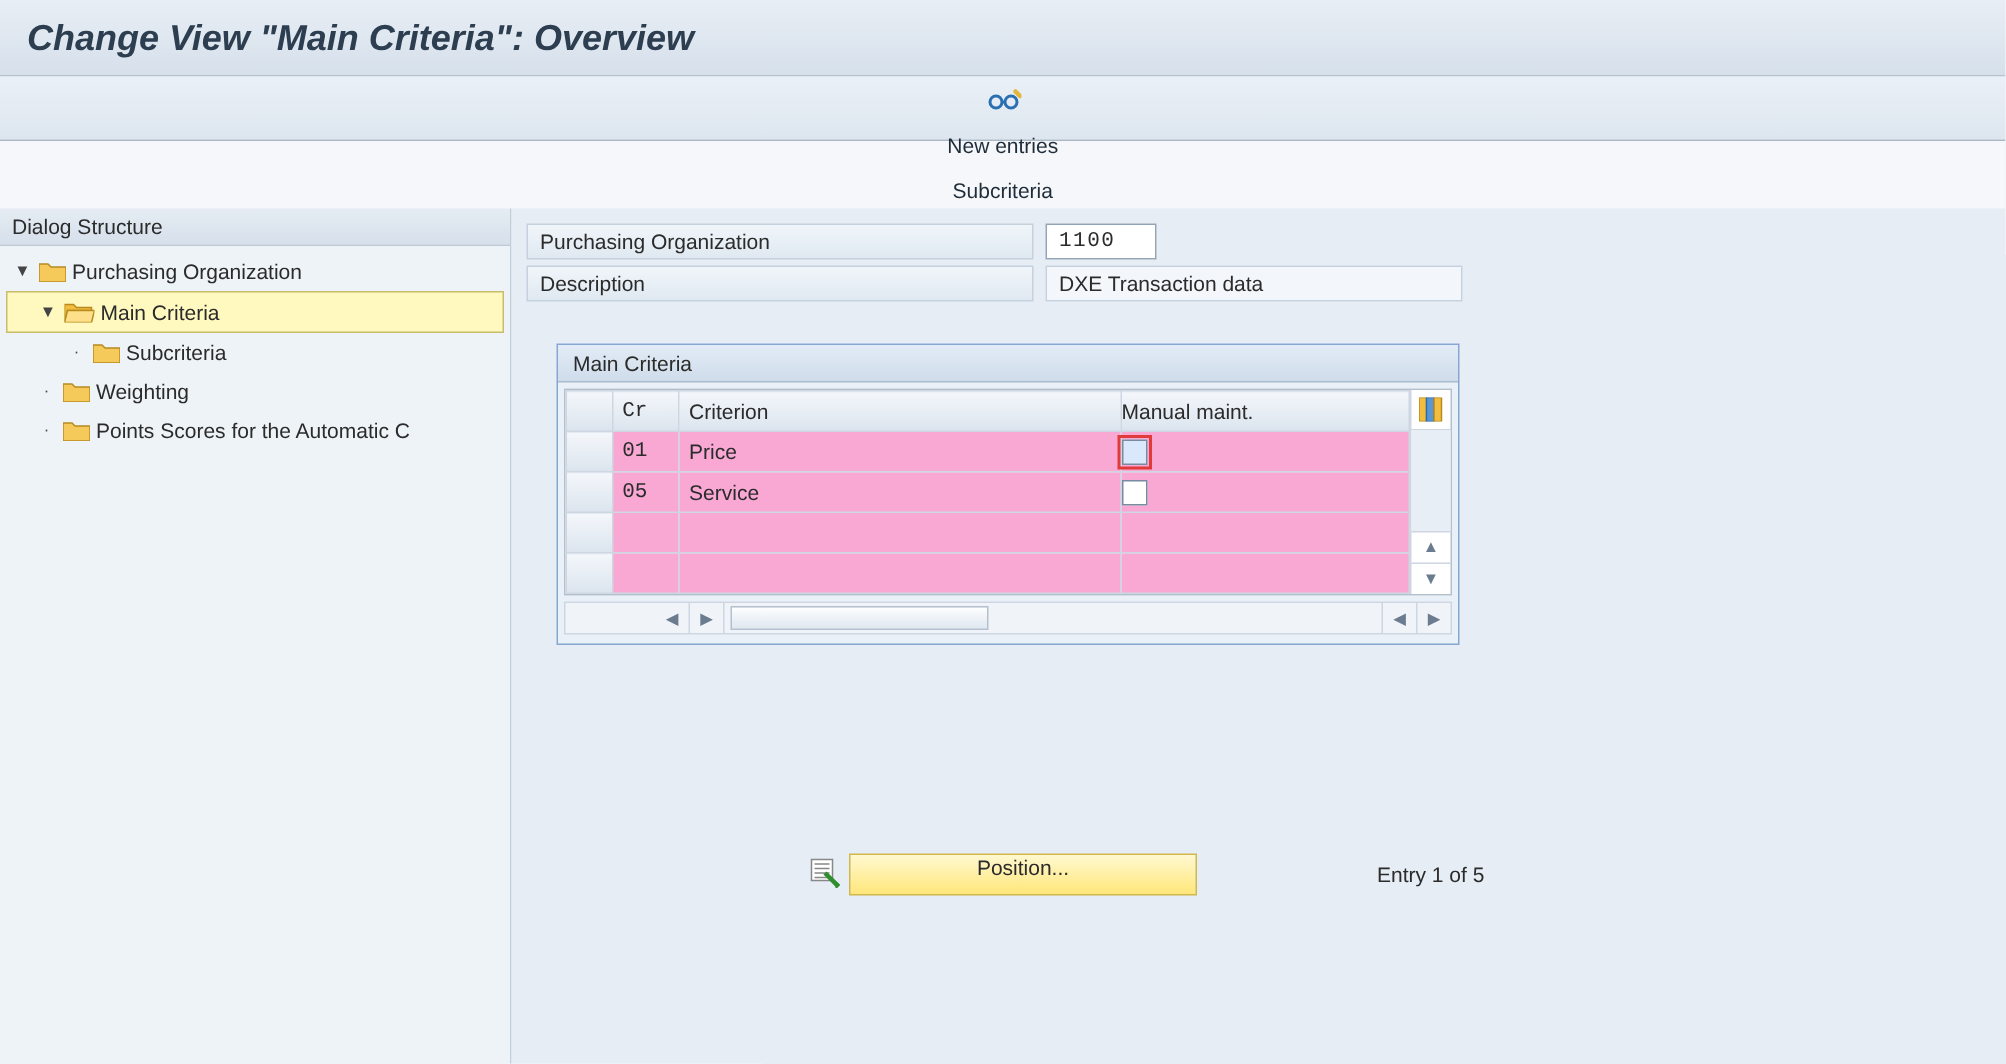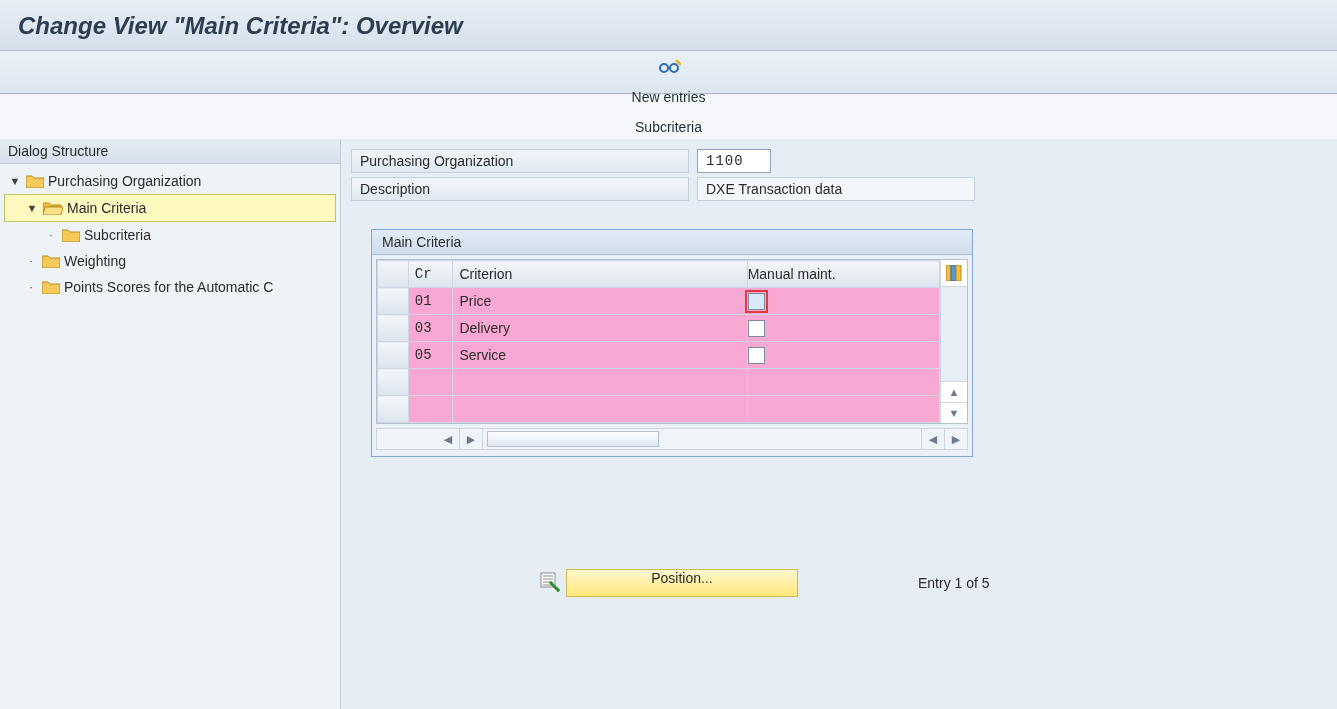--- a/index.html
+++ b/index.html
@@ -374,26 +374,20 @@
               <th class="col-mm">Manual maint.</th>
             </tr>
             <tr>
               <td class="col-sel"></td>
               <td class="col-cr">01</td>
               <td class="col-crit">Price</td>
               <td class="col-mm"><span class="cb focused"></span></td>
             </tr>
             <tr>
               <td class="col-sel"></td>
-              <td class="col-cr">03</td>
-              <td class="col-crit">Delivery</td>
-              <td class="col-mm"><span class="cb"></span></td>
-            </tr>
-            <tr>
-              <td class="col-sel"></td>
               <td class="col-cr">05</td>
               <td class="col-crit">Service</td>
               <td class="col-mm"><span class="cb"></span></td>
             </tr>
             <tr>
               <td class="col-sel"></td>
               <td class="col-cr"></td>
               <td class="col-crit"></td>
               <td class="col-mm"></td>
             </tr>

